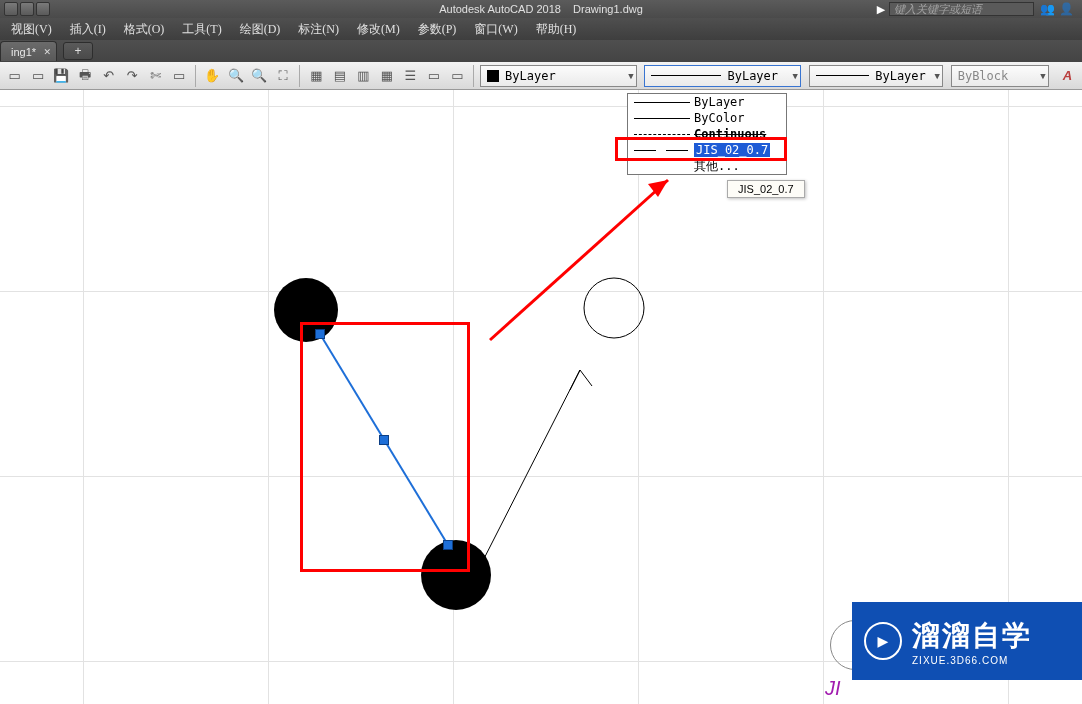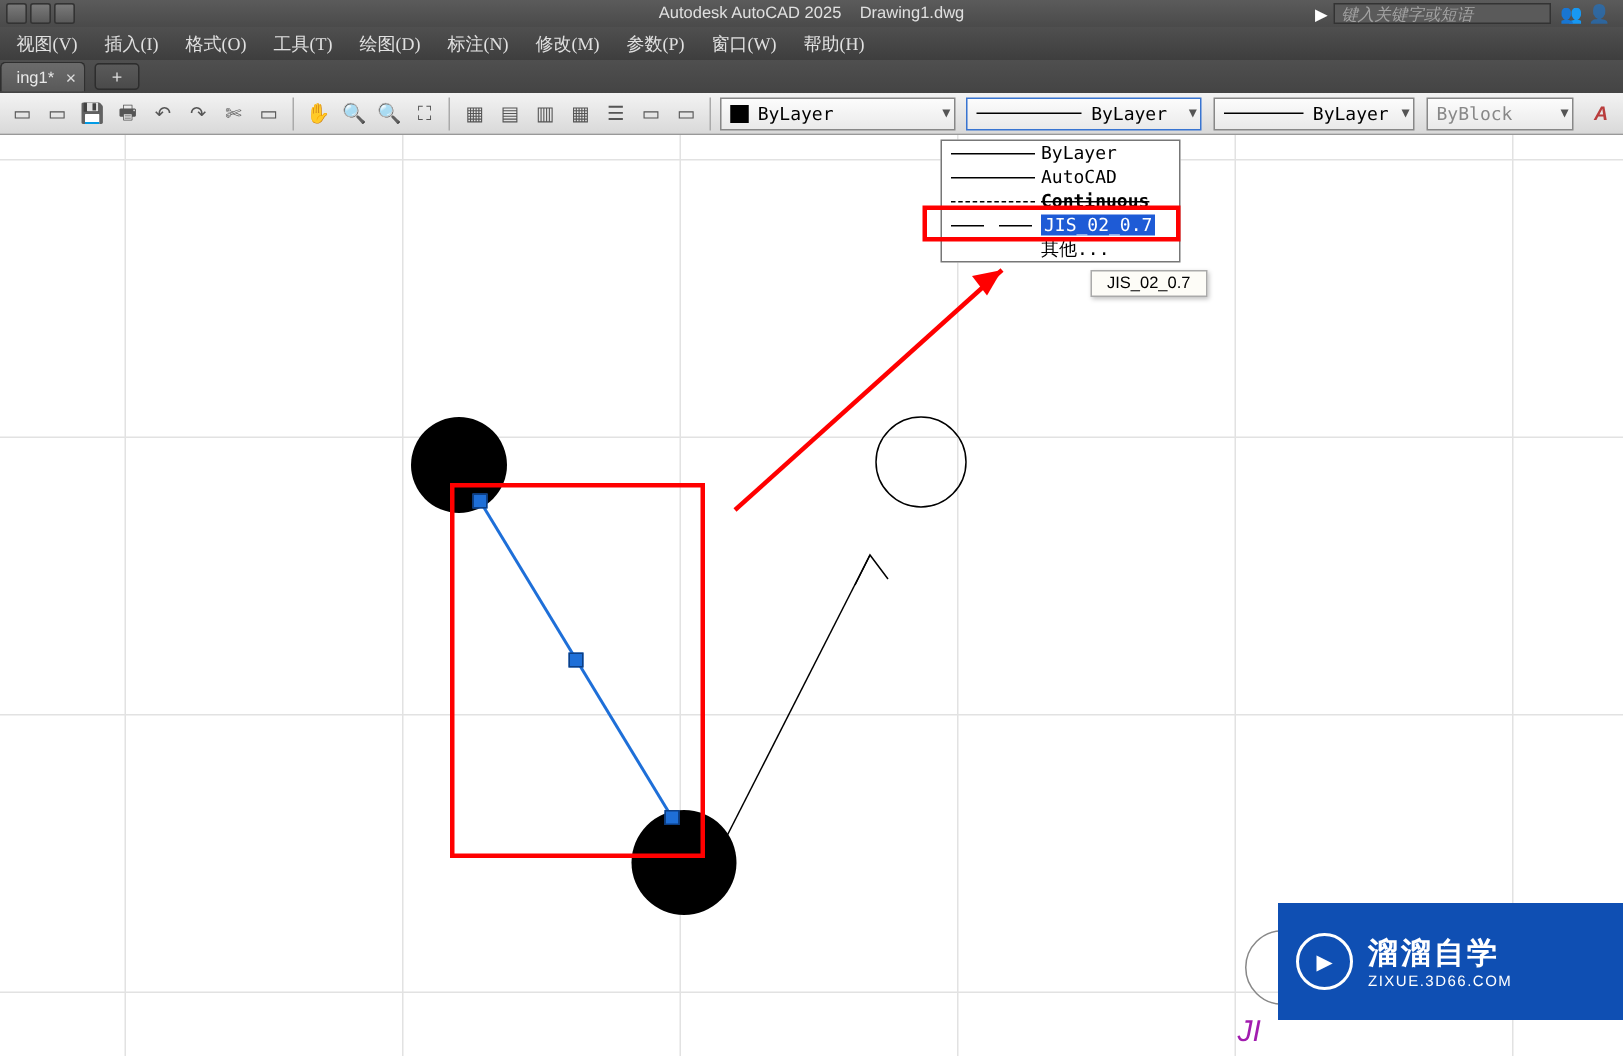--- a/index.html
+++ b/index.html
@@ -243,21 +243,21 @@
     color:#fff;
   }
   .watermark .play {
     width:38px; height:38px;
     border:2px solid #fff;
     border-radius:50%;
     display:flex; align-items:center; justify-content:center;
     font-size:14px;
   }
   .watermark .wm-text { display:flex; flex-direction:column; }
-  .watermark .wm-text .zh { font-size:20px; font-weight:bold; letter-spacing:2px; }
+  .watermark .wm-text .zh { font-size:28px; font-weight:bold; letter-spacing:2px; }
   .watermark .wm-text .url { font-size:10px; letter-spacing:1px; }
 
   .ghost-circ {
     position:absolute;
     border:1px solid #888;
     border-radius:50%;
     left:830px;
     top:620px;
     width:50px; height:50px;
   }
@@ -279,21 +279,21 @@
 </head>
 <body>
 
 <div class="titlebar">
   <div class="title-left">
     <span class="title-left-btn"></span>
     <span class="title-left-btn"></span>
     <span class="title-left-btn"></span>
   </div>
   <div class="title-center">
-    <span>Autodesk AutoCAD 2025</span>
+    <span>Autodesk AutoCAD 2018</span>
     &nbsp;&nbsp;
     <span>Drawing1.dwg</span>
   </div>
   <div class="title-search">
     <span class="magnifier">▶</span>
     <div class="search-box" title="键入关键字或短语">
       <span style="opacity:.9">键入关键字或短语</span>
     </div>
   </div>
   <div class="title-right-icons">
@@ -416,21 +416,21 @@
 
 </div>
 
 <div class="dd-list">
   <div class="dd-item">
     <span class="sample-cont"></span>
     <span class="text">ByLayer</span>
   </div>
   <div class="dd-item">
     <span class="sample-cont"></span>
-    <span class="text">AutoCAD</span>
+    <span class="text">ByColor</span>
   </div>
   <div class="dd-item">
     <span class="sample-dash"></span>
     <span class="text" style="text-decoration:line-through;font-weight:bold;">Continuous</span>
   </div>
   <div class="dd-item highlight">
     <span class="sample-sdash"></span>
     <span class="text">JIS_02_0.7</span>
   </div>
   <div class="dd-item">

